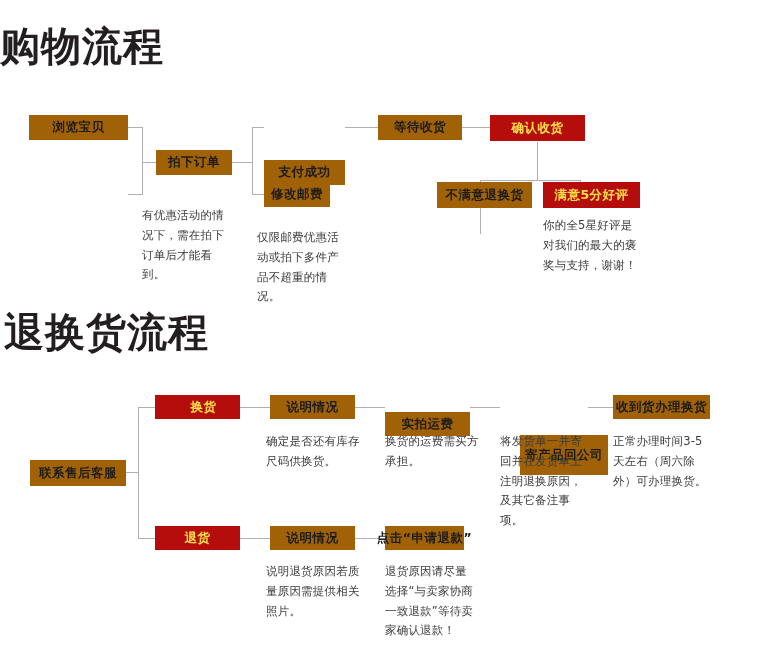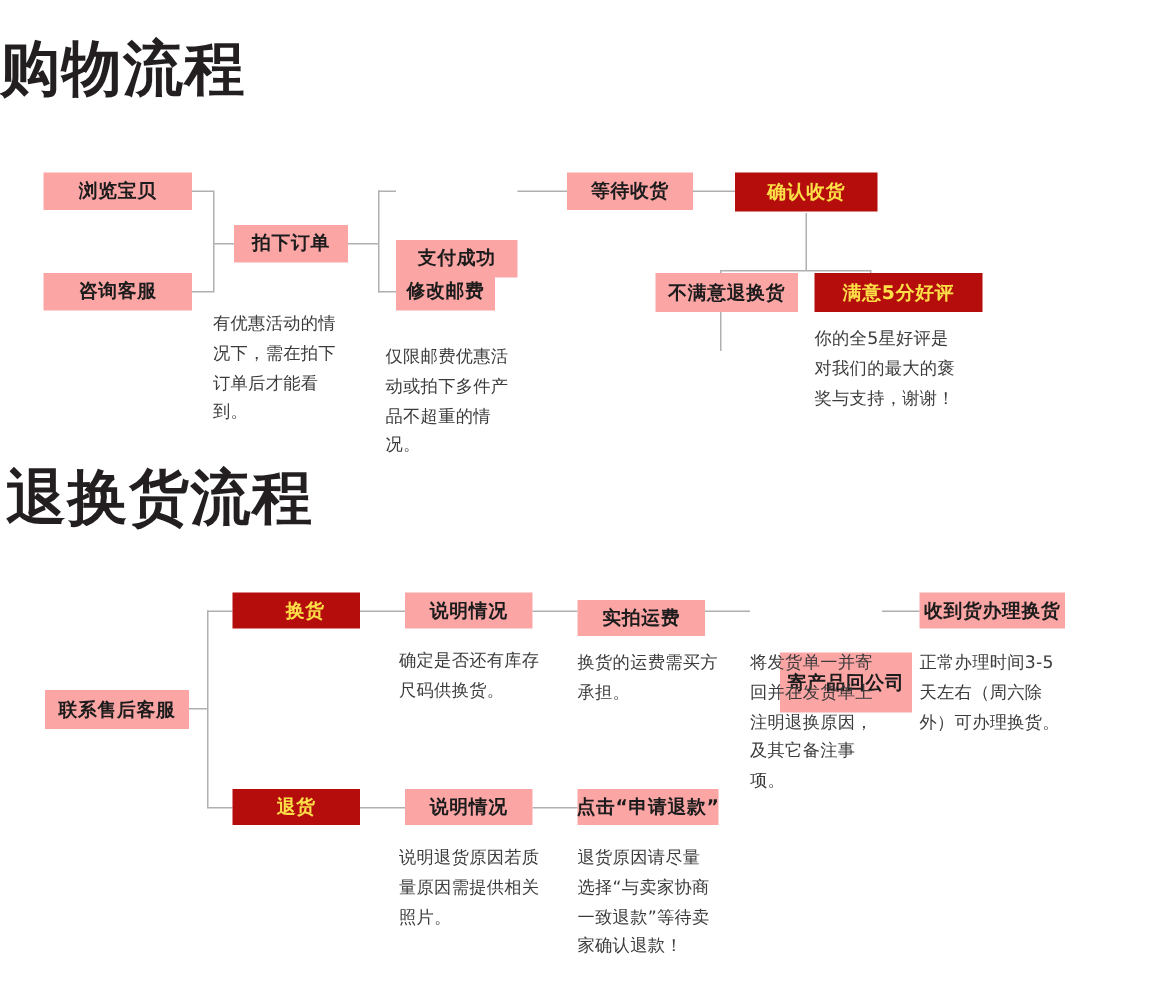--- a/index.html
+++ b/index.html
@@ -41,21 +41,21 @@
     display: flex;
     align-items: center;
     justify-content: center;
     font-size: 12.5px;
     font-weight: bold;
     white-space: nowrap;
     letter-spacing: 0.5px;
     line-height: 1;
   }
   .node.gray {
-    background: #fca5a5;
+    background: #a16207;
     color: #1c1c1c;
   }
   .node.red {
     background: #b50c0c;
     color: #fde047;
   }
 
   
   .caption {
     position: absolute;
@@ -96,23 +96,20 @@
   <div class="line v" style="left:537px; top:142px; height:38px;"></div>
   <div class="line h" style="left:480px; top:180px; width:100px;"></div>
   <div class="line v" style="left:480px; top:180px; height:8px;"></div>
   <div class="line v" style="left:580px; top:180px; height:8px;"></div>
   <div class="line v" style="left:480px; top:208px; height:26px;"></div>
 
   <div class="node gray" style="left:29px;  top:115px; width:99px;  height:25px;">
     <span>浏览宝贝</span>
   </div>
 
-  <div class="node gray" style="left:29px;  top:182px; width:99px;  height:25px;">
-    <span>咨询客服</span>
-  </div>
 
   <div class="node gray" style="left:156px; top:150px; width:76px;  height:25px;">
     <span>拍下订单</span>
   </div>
 
   <div class="node gray" style="left:264px; top:115px; width:81px;  height:25px;margin-top:45px;">
     <span>支付成功</span>
   </div>
 
   <div class="node gray" style="left:264px; top:182px; width:66px;  height:25px;">
@@ -125,21 +122,21 @@
 
   <div class="node red" style="left:490px; top:115px; width:95px;  height:26px;">
     <span>确认收货</span>
   </div>
 
   <div class="node gray" style="left:437px; top:182px; width:95px;  height:26px;">
     <span>不满意退换货</span>
   </div>
 
 
-  <div class="node red" style="left:543px; top:182px; width:112px;  height:26px;">
+  <div class="node red" style="left:543px; top:182px; width:97px;  height:26px;">
     <span>满意5分好评</span>
   </div>
 
   <div class="caption" style="left:142px; top:206px; width:92px;">有优惠活动的情况下，需在拍下订单后才能看到。</div>
 
   <div class="caption" style="left:257px; top:228px; width:92px;">仅限邮费优惠活动或拍下多件产品不超重的情况。</div>
 
   <div class="caption" style="left:543px; top:216px; width:98px;">你的全5星好评是对我们的最大的褒奖与支持，谢谢！</div>
 
   <div class="section-title" id="title-return">退换货流程</div>
@@ -162,41 +159,41 @@
   </div>
 
   <div class="node red" style="left:155px; top:395px; width:85px;  height:24px;padding-left:12px;">
     <span>换货</span>
   </div>
 
   <div class="node gray" style="left:270px; top:395px; width:85px;  height:24px;">
     <span>说明情况</span>
   </div>
 
-  <div class="node gray" style="left:385px; top:400px; width:85px;  height:24px;">
+  <div class="node gray" style="left:385px; top:412px; width:85px;  height:24px;">
     <span>实拍运费</span>
   </div>
 
   <div class="node gray" style="left:520px; top:395px; width:88px;  height:40px;margin-top:40px;">
     <span>寄产品回公司</span>
   </div>
 
   <div class="node gray" style="left:613px; top:395px; width:97px;  height:24px;">
     <span>收到货办理换货</span>
   </div>
 
   <div class="node red" style="left:155px; top:526px; width:85px;  height:24px;">
     <span>退货</span>
   </div>
 
   <div class="node gray" style="left:270px; top:526px; width:85px;  height:24px;">
     <span>说明情况</span>
   </div>
 
-  <div class="node gray" style="left:385px; top:526px; width:94px;  height:24px;">
+  <div class="node gray" style="left:385px; top:526px; width:79px;  height:24px;">
     <span>点击“申请退款”</span>
   </div>
 
   <div class="caption" style="left:266px; top:432px; width:96px;font-family:Liberation Serif, serif;">确定是否还有库存尺码供换货。</div>
 
   <div class="caption" style="left:385px; top:432px; width:96px;">换货的运费需买方承担。</div>
 
   <div class="caption" style="left:500px; top:432px; width:90px;">将发货单一并寄回并在发货单上注明退换原因，及其它备注事项。</div>
 
   <div class="caption" style="left:613px; top:432px; width:98px;">正常办理时间3-5天左右（周六除外）可办理换货。</div>

